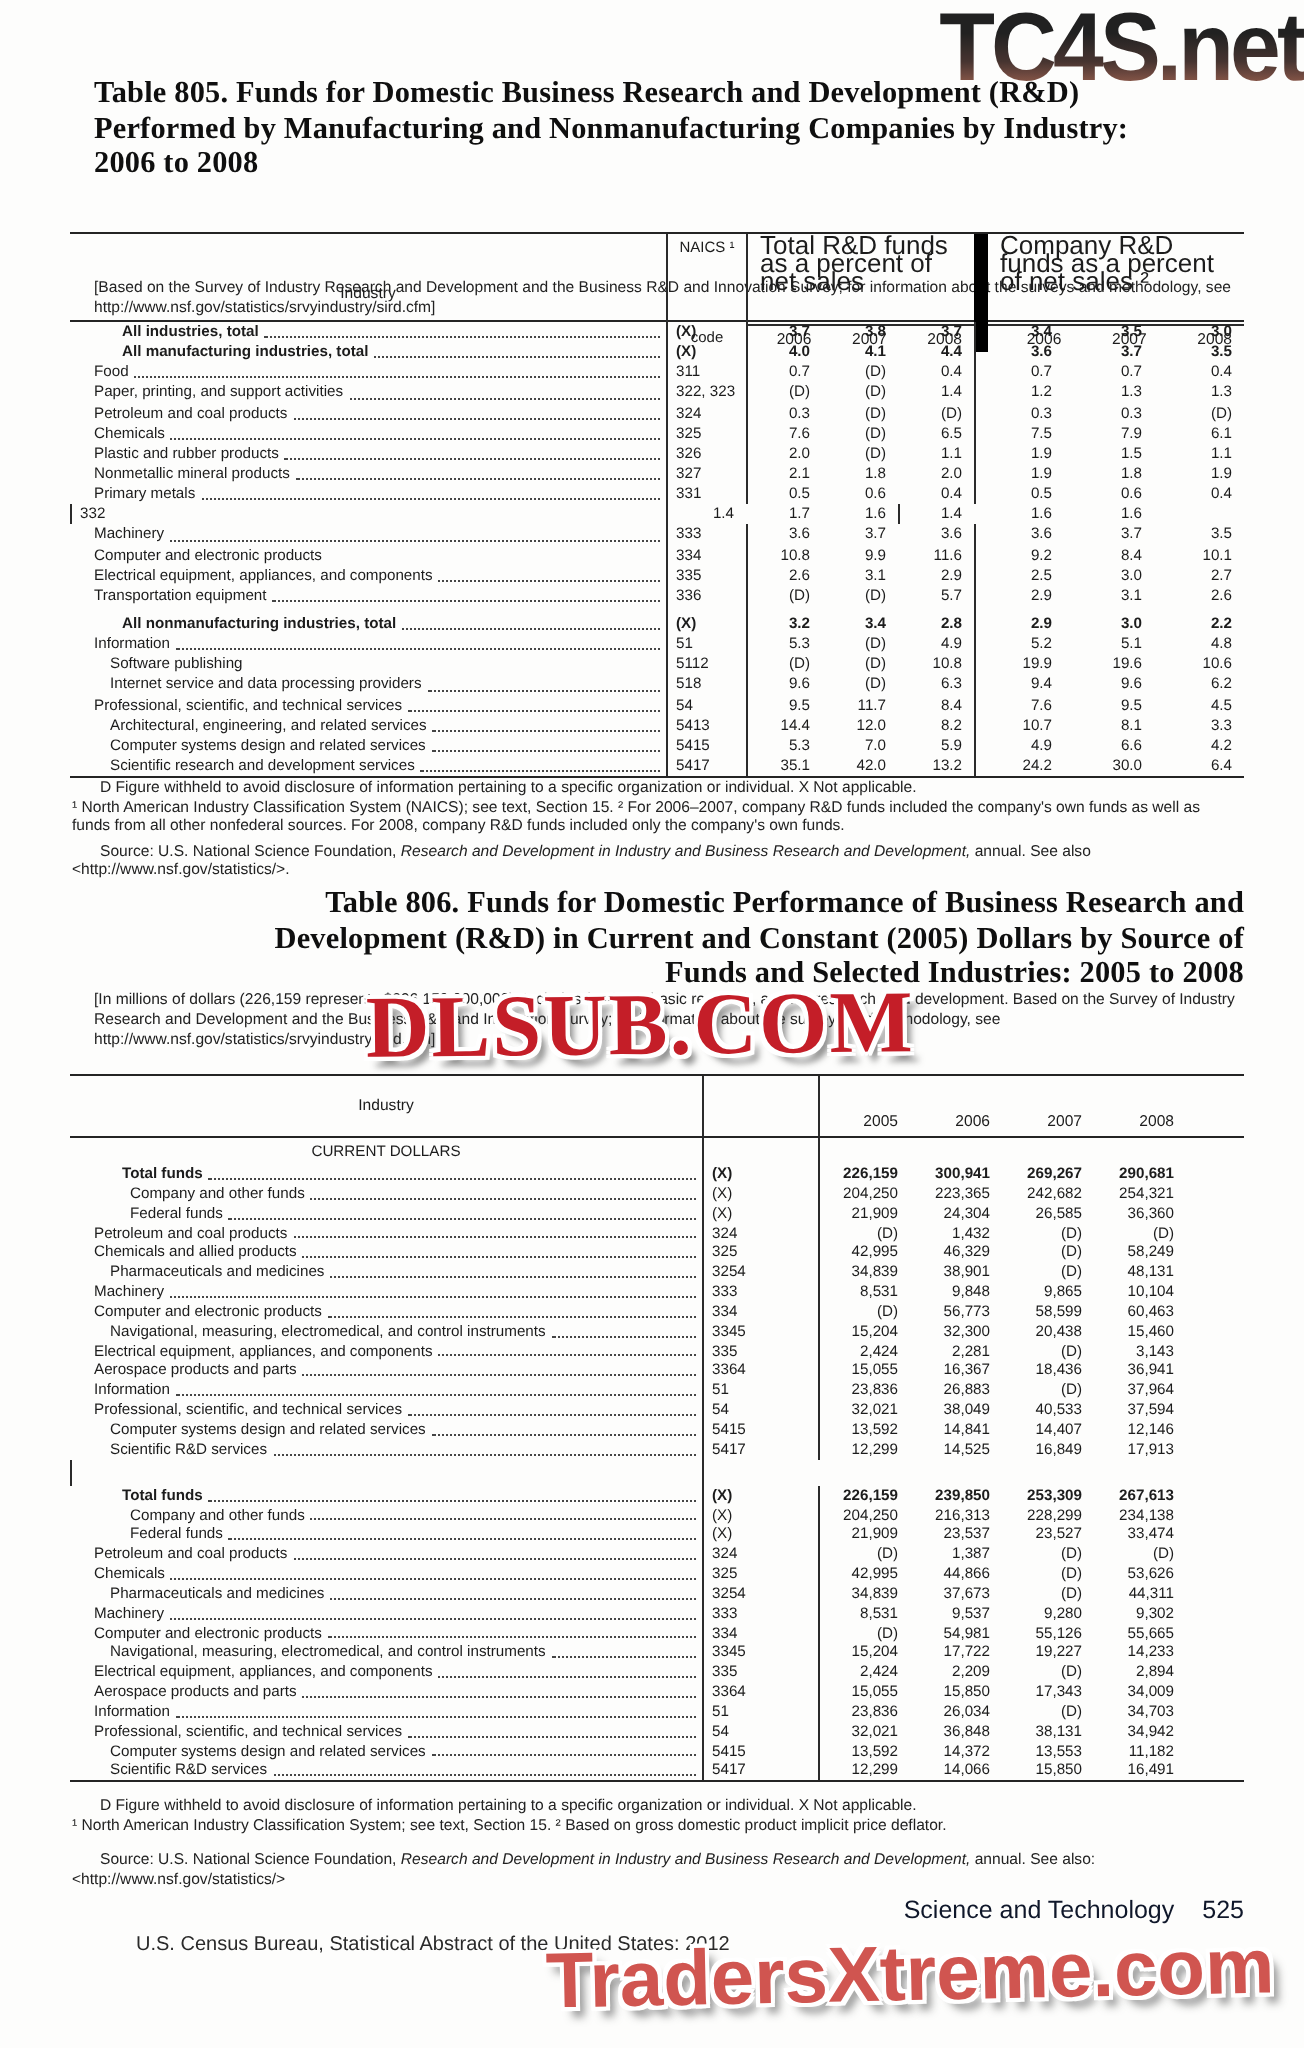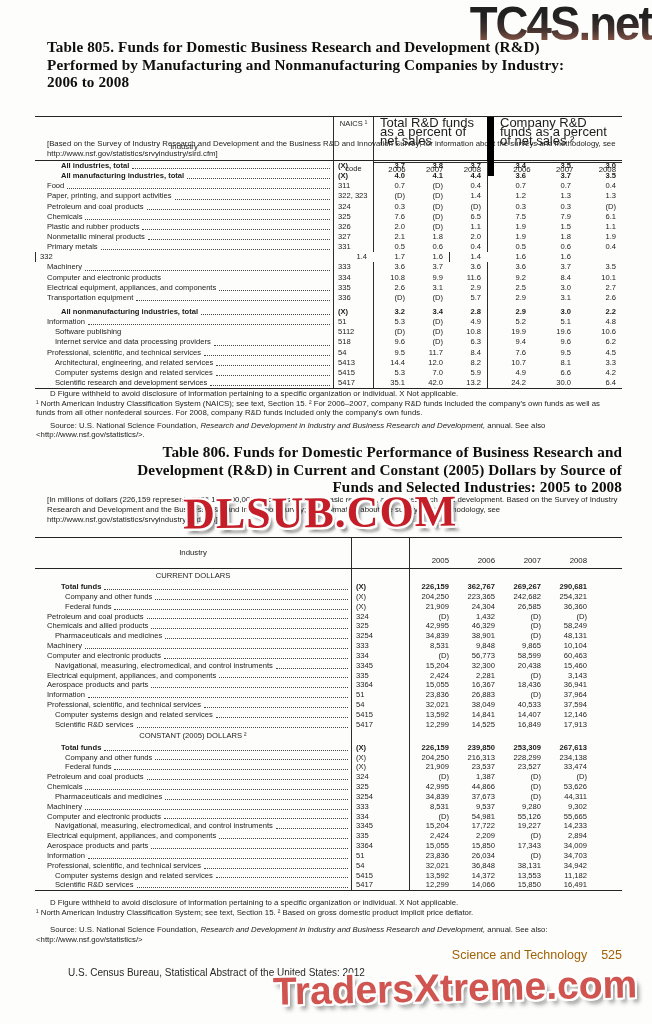--- a/index.html
+++ b/index.html
@@ -44,21 +44,21 @@
   .yrow{display:flex;height:13px;align-items:center;}
   .g1 .ycell{width:38px;} .g2 .ycell{width:45px;}
   .ycell{text-align:right;padding-right:6px;box-sizing:border-box;font-size:7.8px;}
   .ybottom{display:flex;align-items:flex-end;justify-content:flex-end;padding-bottom:2px;font-size:7.8px;}
   
   .fn{position:absolute;left:36px;width:578px;font-size:7.8px;line-height:9.6px;color:#222;}
   .fn .pindent{text-indent:14px;}
   .fn .src{margin-top:3px;text-indent:14px;}
   .ital{font-style:italic;}
   
-  .pagelabel{position:absolute;right:30px;top:948px;font-size:12.5px;color:#a16207;margin-left:20px;}
+  .pagelabel{position:absolute;right:30px;top:948px;font-size:12.5px;color:#0f172a;margin-left:20px;}
   .pagelabel .num{margin-left:14px;}
   .credit{position:absolute;left:68px;top:967px;font-size:10px;color:#2a2a2a;}
   
   .wm-top{position:absolute;top:0px;right:0px;font-family:"Liberation Sans",sans-serif;
           font-weight:bold;font-size:47px;letter-spacing:-2px;line-height:46px;
           background:linear-gradient(#161616 35%,#3d2a26 65%,#9a5a48 95%);
           -webkit-background-clip:text;background-clip:text;color:transparent;
           transform:scale(.97,1.03);transform-origin:top right;opacity:.95;z-index:6;}
   .wm-mid{position:absolute;top:487px;left:183px;font-family:"Liberation Serif",serif;
           font-weight:bold;font-size:44px;letter-spacing:1px;color:#c41e28;
@@ -435,21 +435,21 @@
           <div class="c-val v3"></div>
           <div class=""></div>
         </div>
         <div class="trow t806row bold">
           <div class="c-ind ind2">
             <span class="lbl">Total funds</span>
             <div class="leader"></div>
           </div>
           <div class="c-naics">(X)</div>
           <div class="c-val v0">226,159</div>
-          <div class="c-val v1">362,767</div>
+          <div class="c-val v1">300,941</div>
           <div class="c-val v2">269,267</div>
           <div class="c-val v3">290,681</div>
           <div class=""></div>
         </div>
         <div class="trow t806row">
           <div class="c-ind ind3">
             <span class="lbl">Company and other funds</span>
             <div class="leader"></div>
           </div>
           <div class="c-naics">(X)</div>
@@ -609,23 +609,20 @@
             <div class="leader"></div>
           </div>
           <div class="c-naics">5417</div>
           <div class="c-val v0">12,299</div>
           <div class="c-val v1">14,525</div>
           <div class="c-val v2">16,849</div>
           <div class="c-val v3">17,913</div>
           <div class=""></div>
         </div>
         <div class="trow t806row shead">
-          <div class="c-ind">
-            <span>CONSTANT (2005) DOLLARS ²</span>
-          </div>
           <div class="c-naics"></div>
           <div class="c-val v0"></div>
           <div class="c-val v1"></div>
           <div class="c-val v2"></div>
           <div class="c-val v3"></div>
           <div class=""></div>
         </div>
         <div class="trow t806row bold">
           <div class="c-ind ind2">
             <span class="lbl">Total funds</span>

